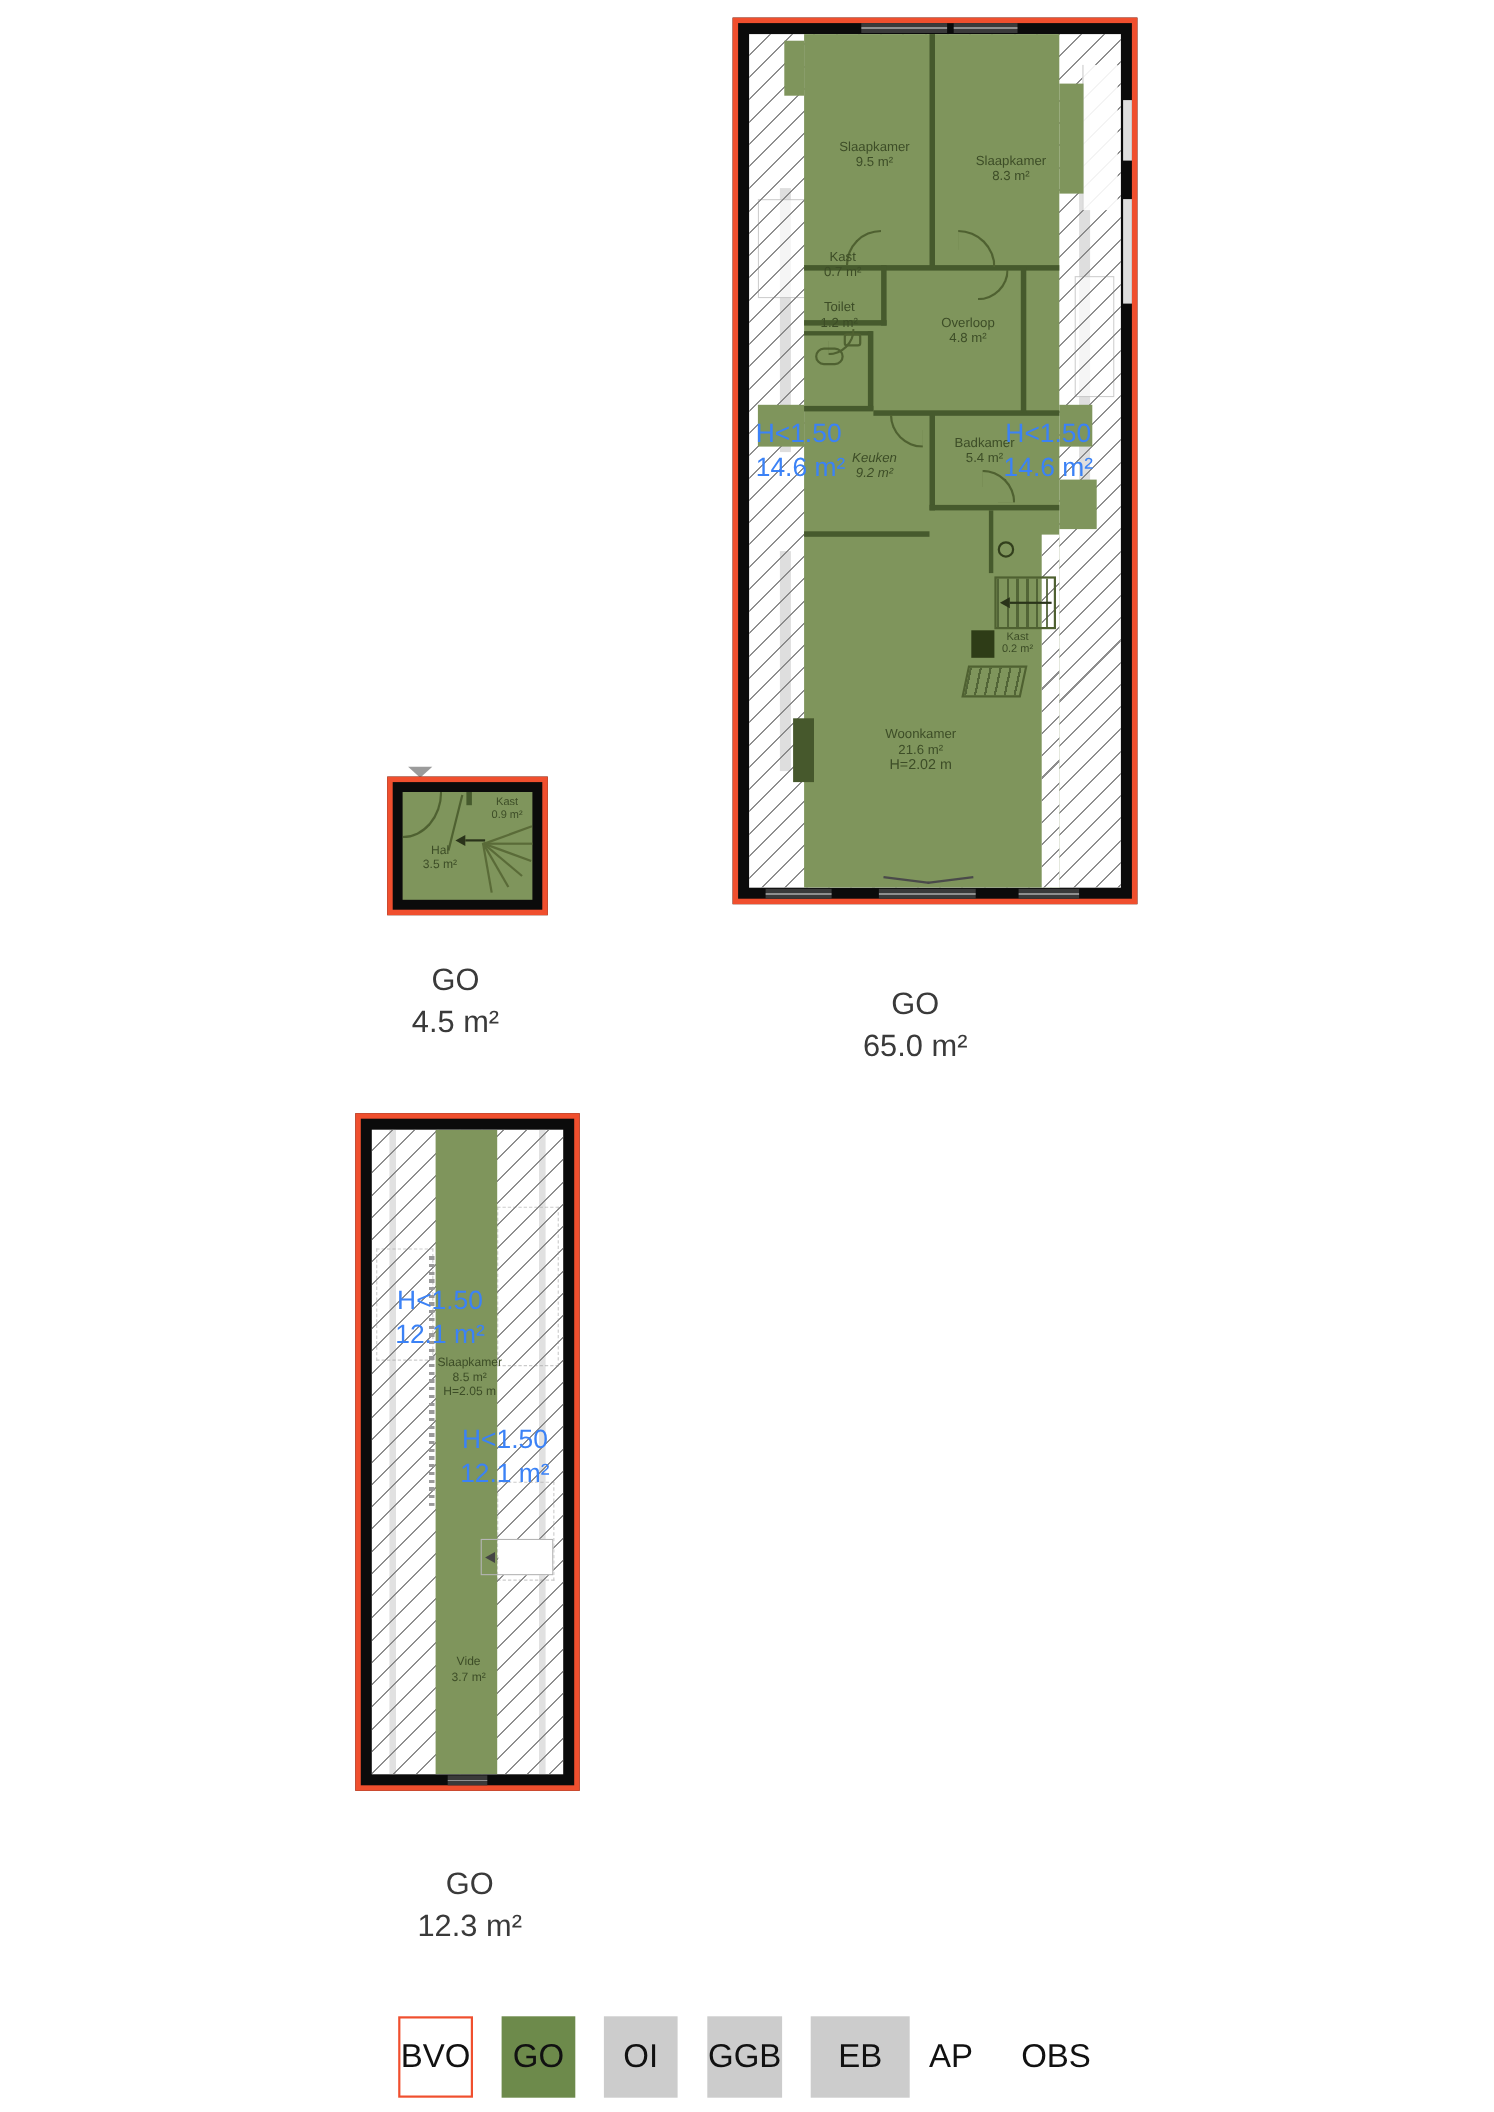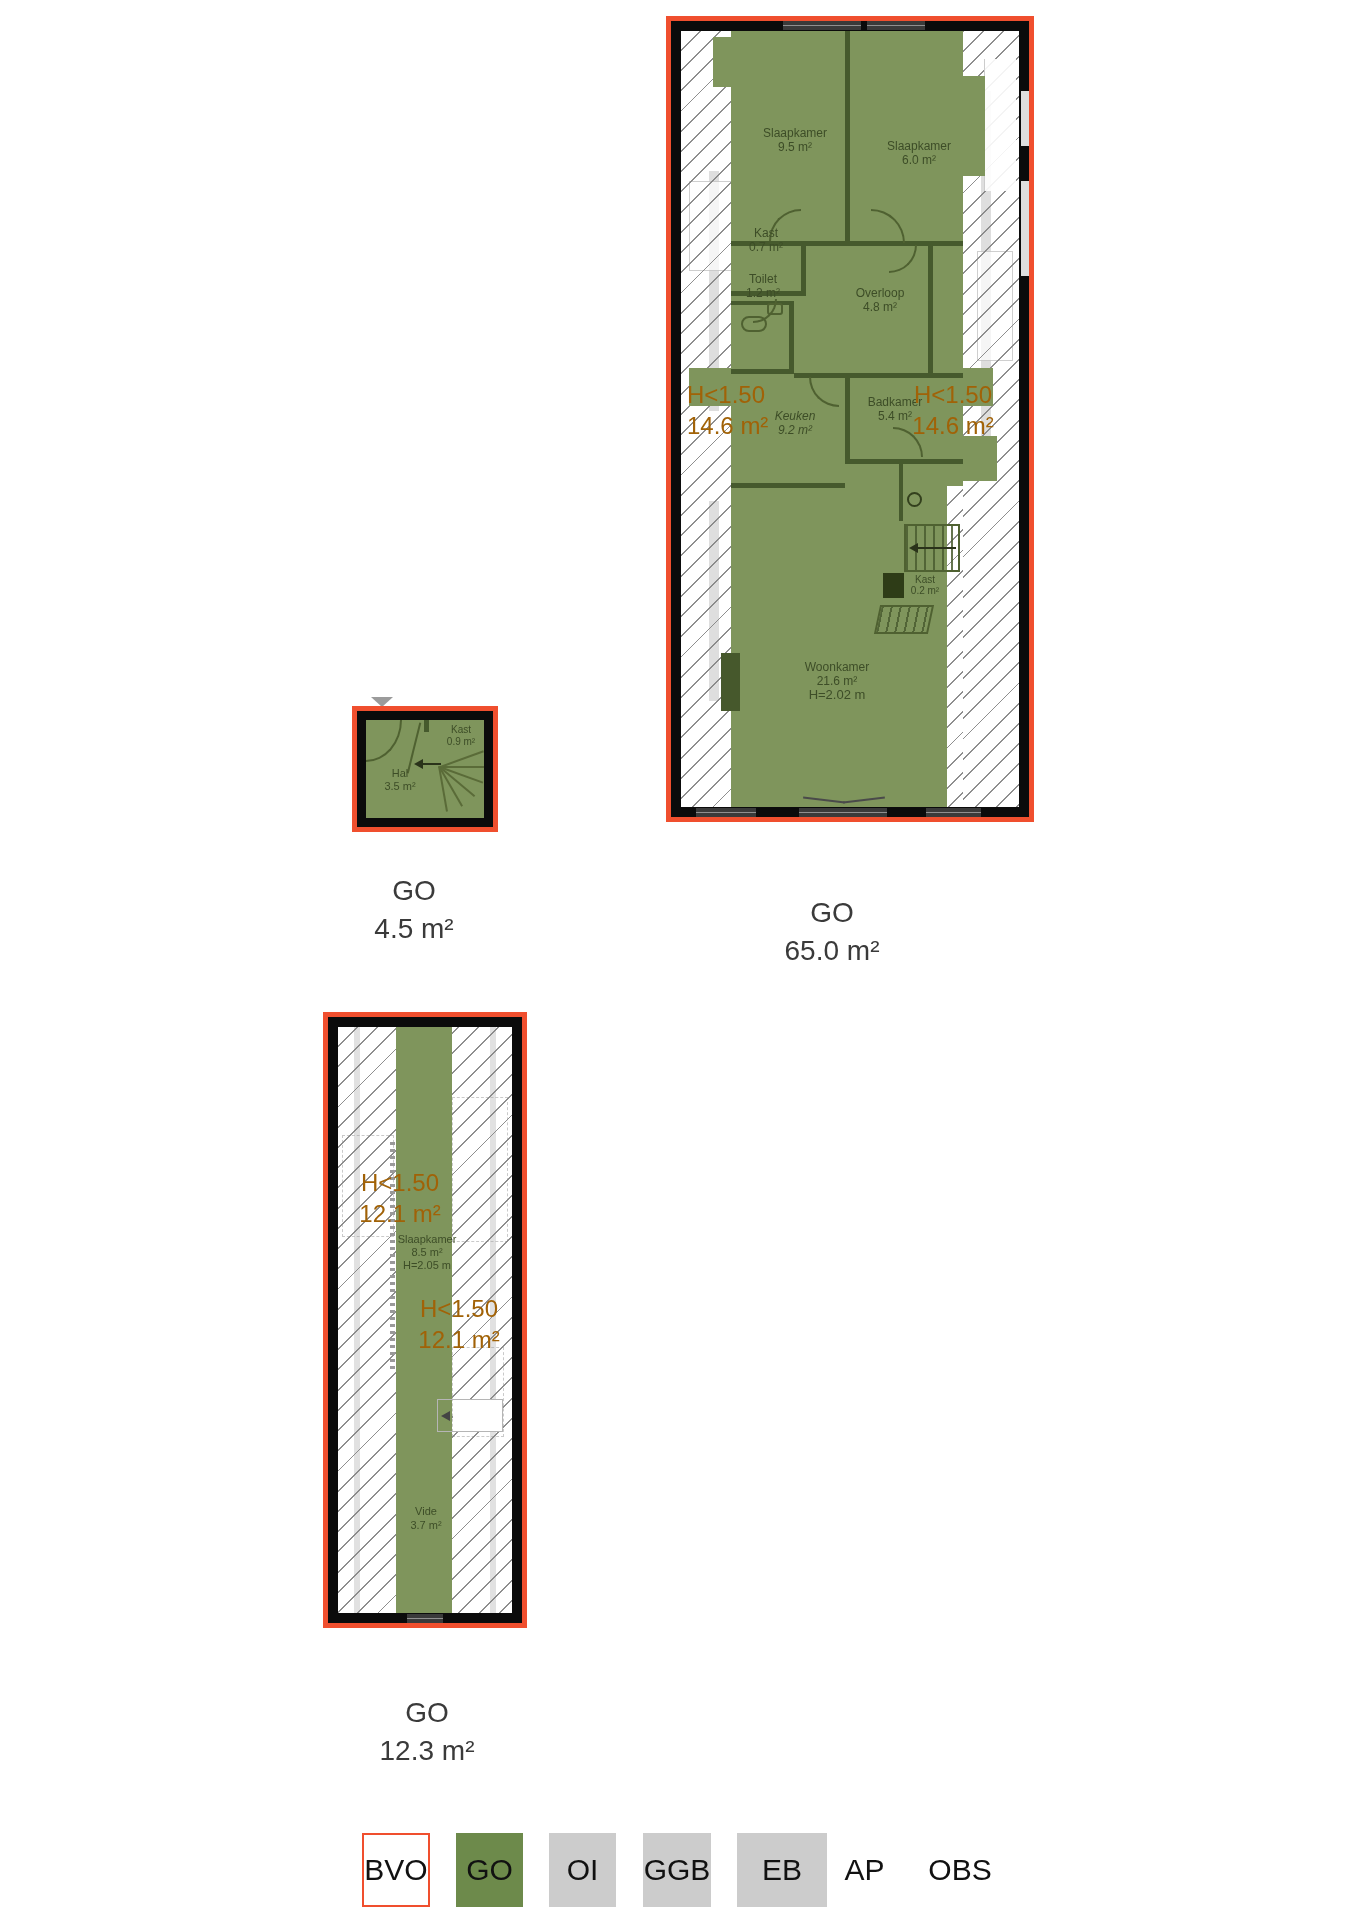--- a/index.html
+++ b/index.html
@@ -17,21 +17,21 @@
   .hatchlines{position:absolute;inset:0;background:repeating-linear-gradient(135deg,rgba(130,130,130,0) 0 13px,rgba(130,130,130,.9) 13px 14.3px);}
   .gt{position:absolute;background:var(--green);}
   .gw{position:absolute;background:var(--gwall);}
   .ghost{position:absolute;}
   .arc{position:absolute;border:2px solid var(--gline);background:transparent;}
   .arc.tl{border-right:none;border-bottom:none;border-top-left-radius:100%;}
   .arc.tr{border-left:none;border-bottom:none;border-top-right-radius:100%;}
   .arc.bl{border-right:none;border-top:none;border-bottom-left-radius:100%;}
   .arc.br{border-left:none;border-top:none;border-bottom-right-radius:100%;}
   .lbl{position:absolute;transform:translateX(-50%);text-align:center;color:var(--gtext);font-size:12px;line-height:14px;white-space:nowrap;}
-  .h150{position:absolute;transform:translateX(-50%);text-align:center;color:#a16207;font-size:24px;line-height:31px;white-space:nowrap;}
+  .h150{position:absolute;transform:translateX(-50%);text-align:center;color:#3b82f6;font-size:24px;line-height:31px;white-space:nowrap;}
   .gocap{position:absolute;transform:translateX(-50%);text-align:center;color:#3a3a3a;font-size:28px;line-height:38px;white-space:nowrap;}
   .win{position:absolute;background:linear-gradient(#3a3a3a 42%,#8f8f8f 42% 58%,#3a3a3a 58%);}
   .winlite{position:absolute;background:#dedede;}
   .stairs{position:absolute;border:2px solid var(--gline);background:repeating-linear-gradient(90deg,rgba(74,92,48,.85) 0 2px,transparent 2px 9px);}
   .legend-box{position:absolute;top:1833px;height:74px;display:flex;align-items:center;justify-content:center;font-size:30px;color:#111;}
   .legend-box.bvo{background:#fff;border:2px solid var(--red);}
   .legend-box.green{background:#6d8a4b;}
   .legend-box.gray{background:#cccccc;align-items:center;}
   .legend-box.plain{background:transparent;}
   .tri-down{position:absolute;width:0;height:0;border-left:11px solid transparent;border-right:11px solid transparent;border-top:10px solid #9b9b9b;}
@@ -100,21 +100,21 @@
       <div class="stairs" style="left:196px;top:574px;width:54px;height:29px;transform:skewX(-12deg);"></div>
 
       <div class="arc tl" style="left:88px;top:178px;width:32px;height:32px;"></div>
       <div class="arc tr" style="left:190px;top:178px;width:34px;height:34px;"></div>
       <div class="arc bl" style="left:128px;top:346px;width:30px;height:30px;"></div>
       <div class="arc tr" style="left:212px;top:396px;width:30px;height:30px;"></div>
       <div class="arc br" style="left:72px;top:268px;width:24px;height:24px;"></div>
       <div class="arc br" style="left:208px;top:214px;width:28px;height:28px;"></div>
 
       <div class="lbl" style="left:114px;top:95px;"><span>Slaapkamer</span><br><span>9.5 m²</span></div>
-      <div class="lbl" style="left:238px;top:108px;"><span>Slaapkamer</span><br><span>6.0 m²</span></div>
+      <div class="lbl" style="left:238px;top:108px;"><span>Slaapkamer</span><br><span>8.3 m²</span></div>
       <div class="lbl" style="left:85px;top:195px;"><span>Kast</span><br><span>0.7 m²</span></div>
       <div class="lbl" style="left:82px;top:241px;"><span>Toilet</span><br><span>1.2 m²</span></div>
       <div class="lbl" style="left:199px;top:255px;"><span>Overloop</span><br><span>4.8 m²</span></div>
       <div class="lbl" style="left:114px;top:378px;font-style:italic;"><span>Keuken</span><br><span>9.2 m²</span></div>
       <div class="lbl" style="left:214px;top:364px;"><span>Badkamer</span><br><span>5.4 m²</span></div>
       <div class="lbl" style="left:244px;top:543px;font-size:10px;line-height:11px;"><span>Kast</span><br><span>0.2 m²</span></div>
       <div class="lbl" style="left:156px;top:629px;"><span>Woonkamer</span><br><span>21.6 m²</span><br><span style="font-size:13px;">H=2.02 m</span></div>
 
       <div class="h150" style="left:52px;top:348px;text-align:left;transform:none;left:6px;"><span>H&lt;1.50</span><br><span>14.6 m²</span></div>
       <div class="h150" style="left:272px;top:348px;"><span>H&lt;1.50</span><br><span>14.6 m²</span></div>

